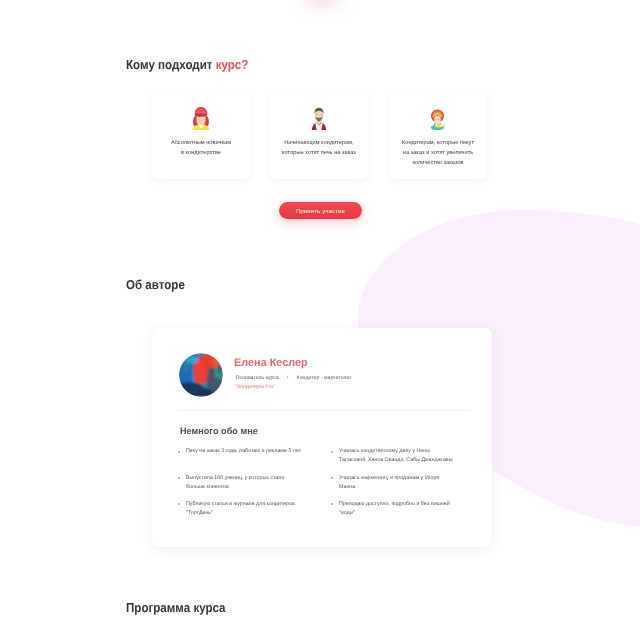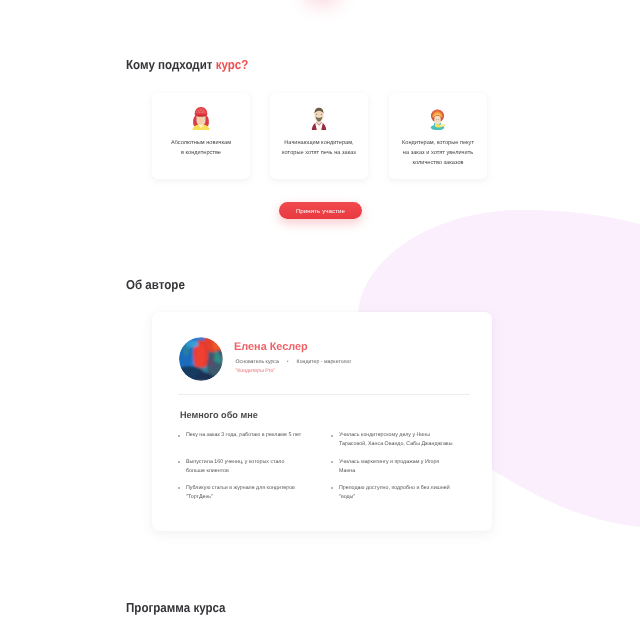--- a/index.html
+++ b/index.html
@@ -32,21 +32,21 @@
   .card .ctext{position:absolute;left:0;right:0;top:45px;text-align:center;
                font-size:5.6px;line-height:10px;color:#45454a;letter-spacing:.02px;white-space:nowrap;}
 
   
   .cta{position:absolute;left:279px;top:201.5px;width:83px;height:17.5px;border:0;padding:0;
        border-radius:9px;background:linear-gradient(180deg,#f04a4e 0%,#e93940 100%);
        color:#fff;font-size:6.2px;line-height:17.5px;font-family:"Liberation Sans",sans-serif;
        letter-spacing:.05px;box-shadow:0 4px 11px rgba(235,60,70,.28);cursor:pointer;}
 
   
-  .authorcard{position:absolute;left:152px;top:312px;width:340px;height:219px;background:#fff;
+  .authorcard{position:absolute;left:152px;top:328px;width:340px;height:219px;background:#fff;
               border-radius:7px;box-shadow:0 3px 12px rgba(140,130,150,.11),0 0 1px rgba(120,110,130,.08);}
   .avatar{position:absolute;left:27px;top:25px;width:44px;height:44px;border-radius:50%;overflow:hidden;}
   .aname{position:absolute;left:81.5px;top:30px;font-size:11.1px;line-height:11px;font-weight:bold;
          color:#ef6166;letter-spacing:0;transform-origin:0 0;transform:scaleX(.98);white-space:nowrap;}
   .aroles{position:absolute;left:83.5px;top:46.8px;font-size:5.2px;line-height:6px;color:#5b5b60;
           letter-spacing:0;white-space:nowrap;}
   .aroles .sep{display:inline-block;margin:0 8px;color:#9a9aa0;}
   .abrand{position:absolute;left:83.5px;top:56.3px;font-size:5.2px;line-height:6px;color:#ef6a70;
           letter-spacing:0;white-space:nowrap;}
   .divider{position:absolute;left:26px;top:82px;width:292px;height:1px;background:#f0ecf3;}

